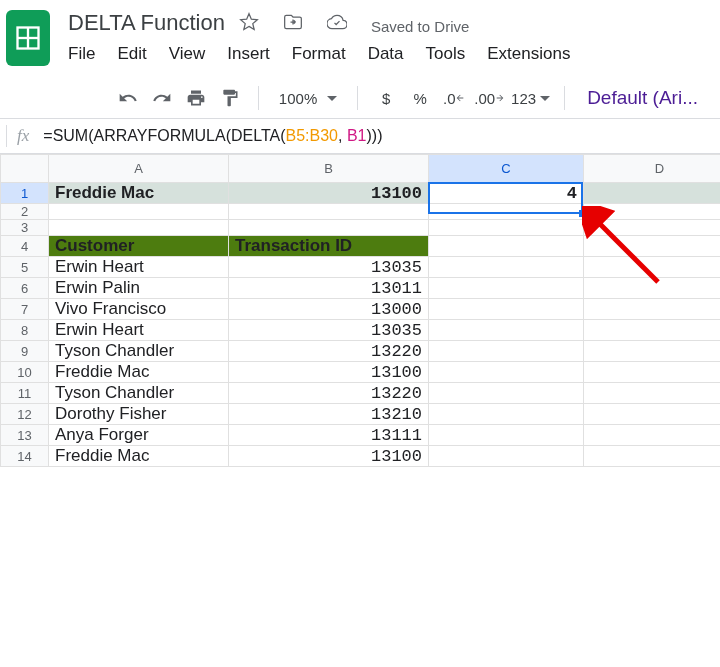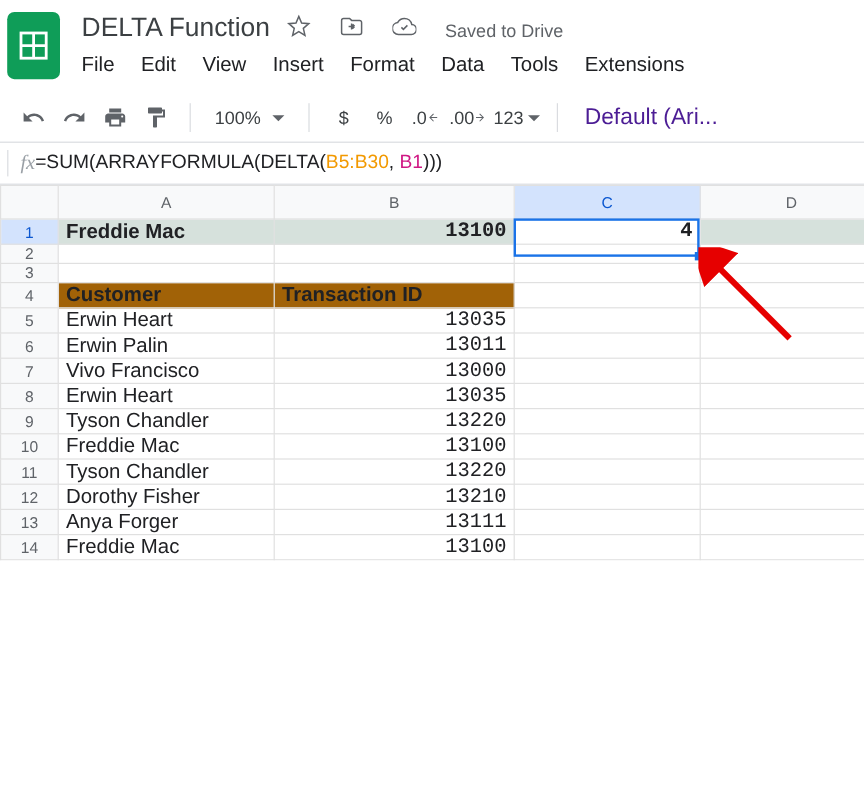--- a/index.html
+++ b/index.html
@@ -12,32 +12,32 @@
   .title-area { flex: 1; }
   .title-row { display: flex; align-items: center; gap: 14px; margin-bottom: 8px; }
   .doc-title { font-size: 22px; color: #3c4043; }
   .title-icons { display: flex; align-items: flex-end; gap: 24px; }
   .title-icons svg { width: 20px; height: 20px; fill: #5f6368; }
   .saved-text { color: #5f6368; font-size: 15px; }
   
   .menubar { display: flex; gap: 22px; font-size: 17px; color: #202124; padding-bottom: 10px; }
   .menubar span { cursor: pointer; }
   
-  .toolbar { display: flex; align-items: center; padding: 6px 14px; gap: 6px; border-bottom: 1px solid #dadce0; margin-top: 4px; }
+  .toolbar { display: flex; align-items: center; padding: 6px 14px; gap: 6px; border-bottom: 1px solid #dadce0; margin-top: 4px; justify-content: flex-end; }
   .toolbar-btn { width: 28px; height: 28px; display: flex; align-items: center; justify-content: center; border-radius: 4px; cursor: pointer; }
   .toolbar-btn svg { width: 20px; height: 20px; fill: #5f6368; }
   .sep { width: 1px; height: 24px; background: #dadce0; margin: 0 8px; }
   .zoom { display: flex; align-items: center; gap: 6px; font-size: 15px; color: #3c4043; padding: 0 6px; }
   .fmt-btn { min-width: 28px; height: 28px; display: flex; align-items: center; justify-content: center; font-size: 15px; color: #3c4043; cursor: pointer; }
   .font-sel { font-size: 19px; color: #4c1d95; padding: 0 8px; }
   
   .formula-bar { display: flex; align-items: center; padding: 6px 8px 6px 6px; border-bottom: 1px solid #dadce0; }
   .name-box { width: 110px; display: flex; align-items: center; justify-content: space-between; padding: 4px 10px; font-size: 15px; color: #3c4043; }
   .fx-sep { width: 1px; height: 22px; background: #dadce0; margin: 0 10px 0 0; }
-  .fx-label { font-style: italic; font-family: serif; font-size: 17px; color: #9aa0a6; margin-right: 0; }
+  .fx-label { font-style: italic; font-family: serif; font-size: 17px; color: #9aa0a6; margin-right: 14px; }
   .fx-input { flex: 1; font-size: 16px; font-family: Arial; }
   .fx-input .fn { color: #202124; }
   .fx-input .ref1 { color: #f29900; }
   .fx-input .ref2 { color: #d01884; text-align: right; }
   
   .grid-wrap { position: relative; overflow: hidden; width: 720px; }
   .grid { border-collapse: collapse; table-layout: fixed; width: 735px; }
   .grid th, .grid td { border: 1px solid #e0e0e0; }
   .corner { width: 48px; height: 28px; background: #f8f9fa; border-top: none; border-left: none; }
   .col-h { height: 28px; background: #f8f9fa; text-align: center; font-size: 13px; color: #5f6368; font-weight: normal; }
@@ -45,21 +45,21 @@
   .row-h { width: 48px; background: #f8f9fa; text-align: center; font-size: 13px; color: #5f6368; font-weight: normal; }
   .row-h.sel { background: #d3e3fd; color: #0b57d0; }
   .grid td { height: 16px; padding: 0 6px; font-size: 17px; color: #202124; vertical-align: middle; }
   .col-A { width: 180px; }
   .col-B { width: 200px; }
   .col-C { width: 155px; }
   .col-D { width: 152px; }
   
   .r1 td { background: #d6e1dc; font-weight: bold; }
   .r1 td.cell-C { background: #fff; }
-  .r4-hdr td { background: #a16207; font-weight: bold; }
+  .r4-hdr td { background: #4d7c0f; font-weight: bold; }
   .num { text-align: right; font-family: Liberation Mono, monospace; }
   
   .sel-box { position: absolute; border: 2px solid #1a73e8; pointer-events: none; }
   .sel-handle { position: absolute; width: 7px; height: 7px; background: #1a73e8; }
   
   .arrow { position: absolute; pointer-events: none; }
   .arrow svg { width: 90px; height: 90px; }
   
   .dropdown-ic { width: 0; height: 0; border-left: 5px solid transparent; border-right: 5px solid transparent; border-top: 5px solid #5f6368; display: inline-block; margin-left: 4px; }
 </style>

